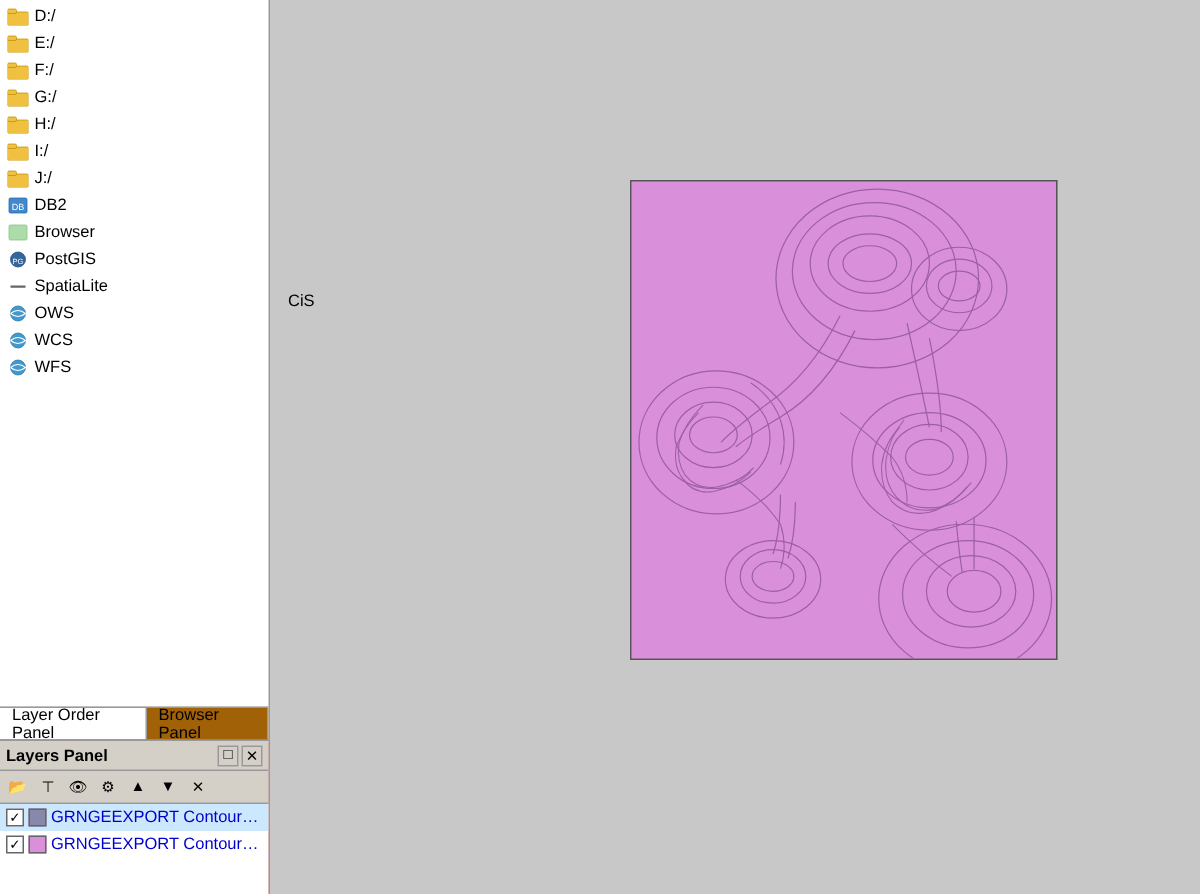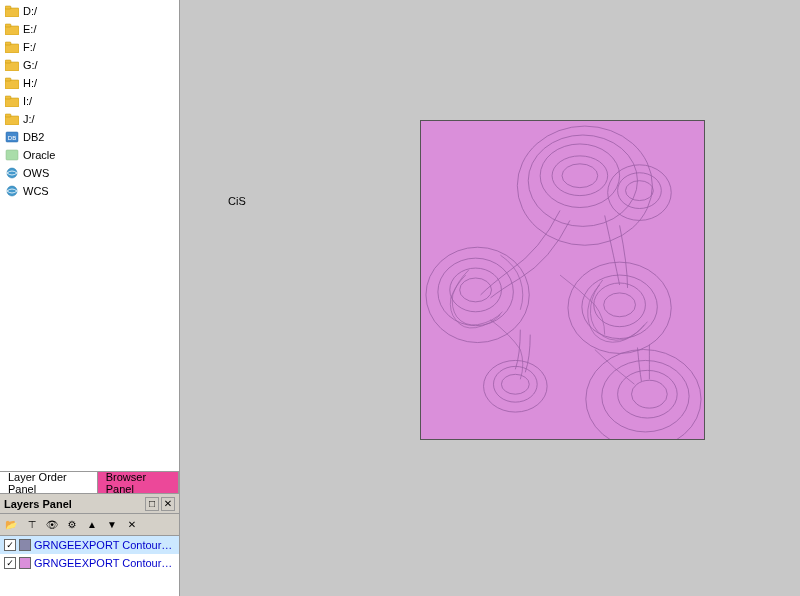--- a/index.html
+++ b/index.html
@@ -66,21 +66,21 @@
       display: flex;
       border-top: 1px solid #999;
       background: #d4d0c8;
       height: 22px;
     }
     .panel-tab {
       padding: 2px 8px;
       font-size: 11px;
       cursor: pointer;
       border-right: 1px solid #999;
-      background: #ec4899;
+      background: #a16207;
       display: flex;
       align-items: center;
     }
     .panel-tab.active {
       background: #ffffff;
       border-bottom: none;
       align-items: center;
     }
 
     
@@ -213,21 +213,20 @@
       height: 100%;
     }
 
     
     .cis-label {
       position: absolute;
       top: 195px;
       left: 12px;
       font-size: 11px;
       color: #000;
-      margin-left: 36px;
     }
   </style>
 </head>
 <body>
 
 <div class="main-area">
 
   <div class="left-panel">
 
     <div class="browser-tree">
@@ -303,39 +302,65 @@
             </svg>
           </span>
           <span>DB2</span>
         </div>
         <div class="tree-item">
           <span class="tree-icon">
             <svg width="14" height="12" viewBox="0 0 14 12">
               <rect x="1" y="1" width="12" height="10" rx="1" fill="#aaddaa" stroke="#88bb88" stroke-width="0.5"></rect>
             </svg>
           </span>
-          <span>Oracle</span>
+          <span>Browser</span>
+        </div>
+        <div class="tree-item">
+          <span class="tree-icon">
+            <svg width="14" height="12" viewBox="0 0 14 12">
+              <circle cx="7" cy="6" r="5" fill="#336699" stroke="#224488" stroke-width="0.5"></circle>
+              <text x="7" y="9" font-size="5" fill="white" text-anchor="middle">PG</text>
+            </svg>
+          </span>
+          <span>PostGIS</span>
+        </div>
+        <div class="tree-item">
+          <span class="tree-icon">
+            <svg width="14" height="12" viewBox="0 0 14 12">
+              <line x1="2" y1="6" x2="12" y2="6" stroke="#666" stroke-width="1.5"></line>
+            </svg>
+          </span>
+          <span>SpatiaLite</span>
         </div>
         <div class="tree-item">
           <span class="tree-icon">
             <svg width="14" height="12" viewBox="0 0 14 12">
               <circle cx="7" cy="6" r="5" fill="#4499cc" stroke="#2277aa" stroke-width="0.5"></circle>
               <path d="M2 6 Q7 2 12 6 Q7 10 2 6" fill="none" stroke="white" stroke-width="0.8"></path>
             </svg>
           </span>
           <span>OWS</span>
         </div>
         <div class="tree-item">
           <span class="tree-icon">
             <svg width="14" height="12" viewBox="0 0 14 12">
               <circle cx="7" cy="6" r="5" fill="#4499cc" stroke="#2277aa" stroke-width="0.5"></circle>
               <path d="M2 6 Q7 2 12 6 Q7 10 2 6" fill="none" stroke="white" stroke-width="0.8"></path>
             </svg>
           </span>
           <span>WCS</span>
+        </div>
+        <div class="tree-item">
+          <span class="tree-icon">
+            <svg width="14" height="12" viewBox="0 0 14 12">
+              <circle cx="7" cy="6" r="5" fill="#4499cc" stroke="#2277aa" stroke-width="0.5"></circle>
+              <path d="M2 6 Q7 2 12 6 Q7 10 2 6" fill="none" stroke="white" stroke-width="0.8"></path>
+            </svg>
+          </span>
+          <span>WFS</span>
         </div>
       </div>
 
     <div class="panel-tabs">
       <div class="panel-tab active">
         <span>Layer Order Panel</span>
       </div>
       <div class="panel-tab">
         <span>Browser Panel</span>
       </div>

